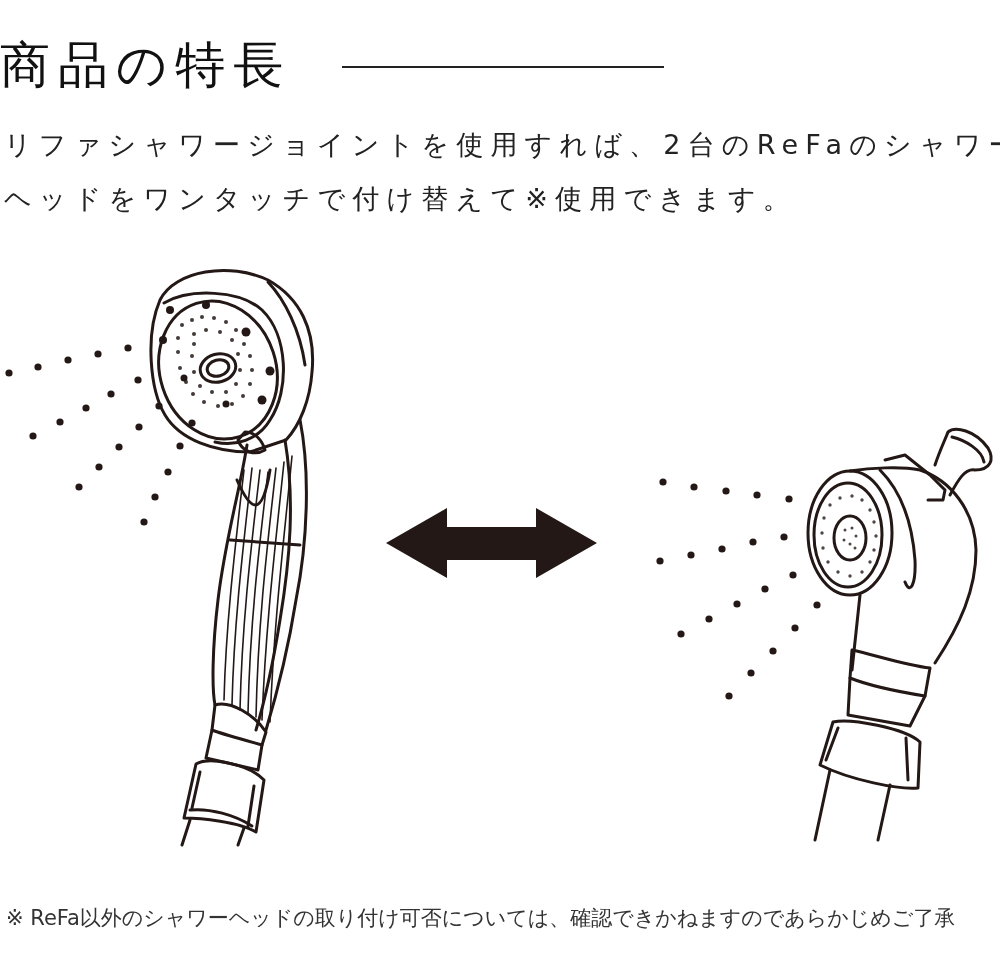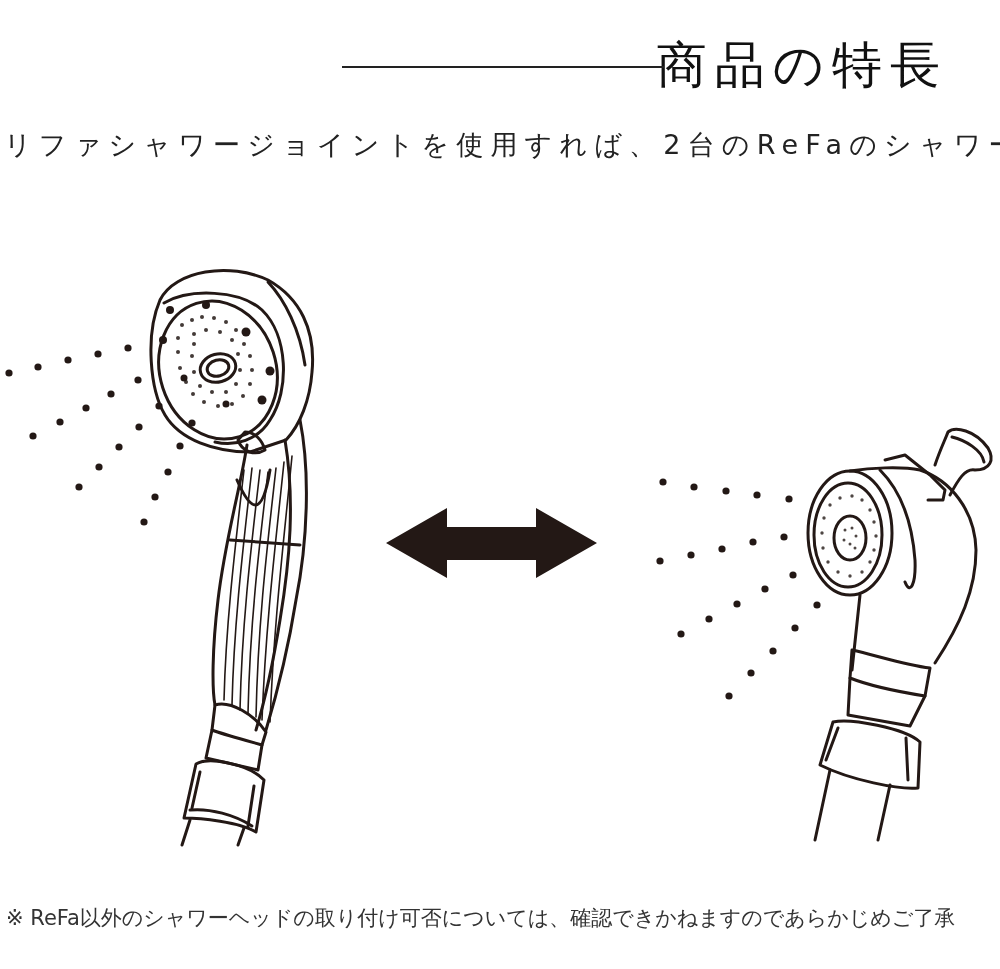--- a/index.html
+++ b/index.html
@@ -2,21 +2,21 @@
 <html><head>
 <meta charset="utf-8">
 <style>
   html, body { margin: 0; padding: 0; background: #ffffff; }
   body {
     width: 1000px; height: 969px; position: relative; overflow: hidden;
     font-family: "DejaVu Sans", "Liberation Sans", sans-serif; color: #1a1a1a;
   }
   .title {
     position: absolute; left: 0; width: 948px; top: 0; height: 62px;
-    text-align: right; font-size: 50px; line-height: 62px; letter-spacing: 8px;
+    text-align: left; font-size: 50px; line-height: 62px; letter-spacing: 8px;
     color: #111; font-weight: normal; font-family: Liberation Serif, serif;
   }
   .title-rule {
     position: absolute; left: 342px; top: 66px; width: 322px; height: 2px; background: #222;
   }
   .lead {
     position: absolute; left: 4px; top: 118px; width: 996px;
     font-size: 27px; line-height: 54px; letter-spacing: 7.2px; color: #222;
     white-space: nowrap;
   }
@@ -30,20 +30,21 @@
   .note div { height: 32px; }
 </style>
 </head>
 <body>
 
 <h1 class="title">商品の特長</h1>
 <div class="title-rule"></div>
 
 <div class="lead">
   <div>リファシャワージョイントを使用すれば、2台のReFaのシャワー</div>
+  <div>ヘッドをワンタッチで付け替えて※使用できます。</div>
 </div>
 
 <div class="illus">
   <svg width="1000" height="610" viewBox="0 240 1000 610" xmlns="http://www.w3.org/2000/svg">
     <g fill="none" stroke="#231815" stroke-width="3" stroke-linejoin="round" stroke-linecap="round">
 
       <g>
 
         <g fill="#231815" stroke="none">
           <circle cx="9" cy="373" r="3.6"></circle>

